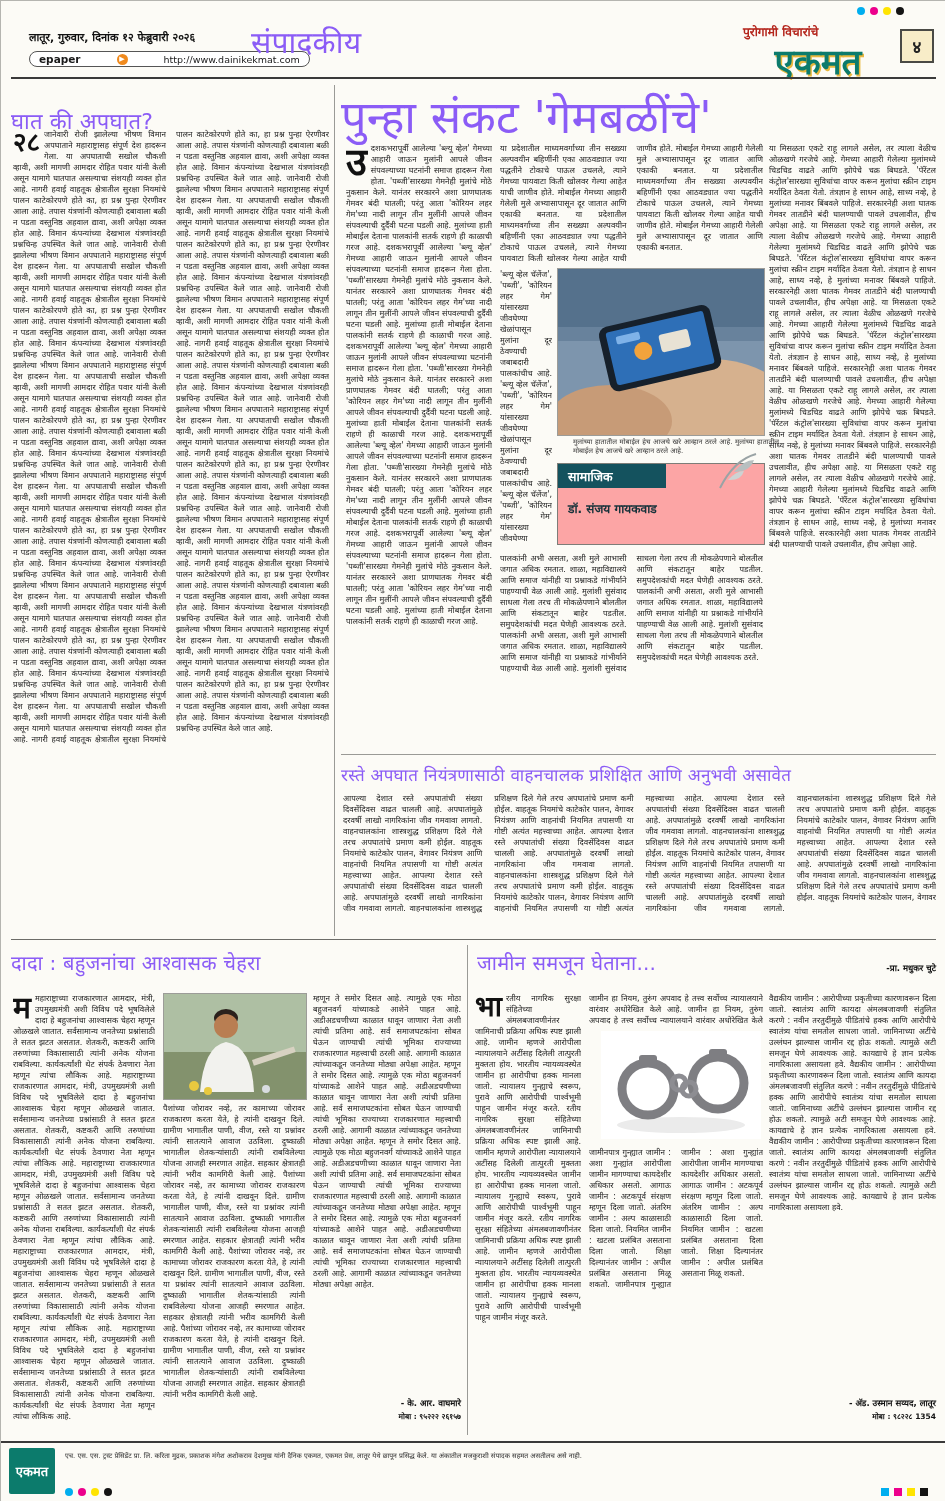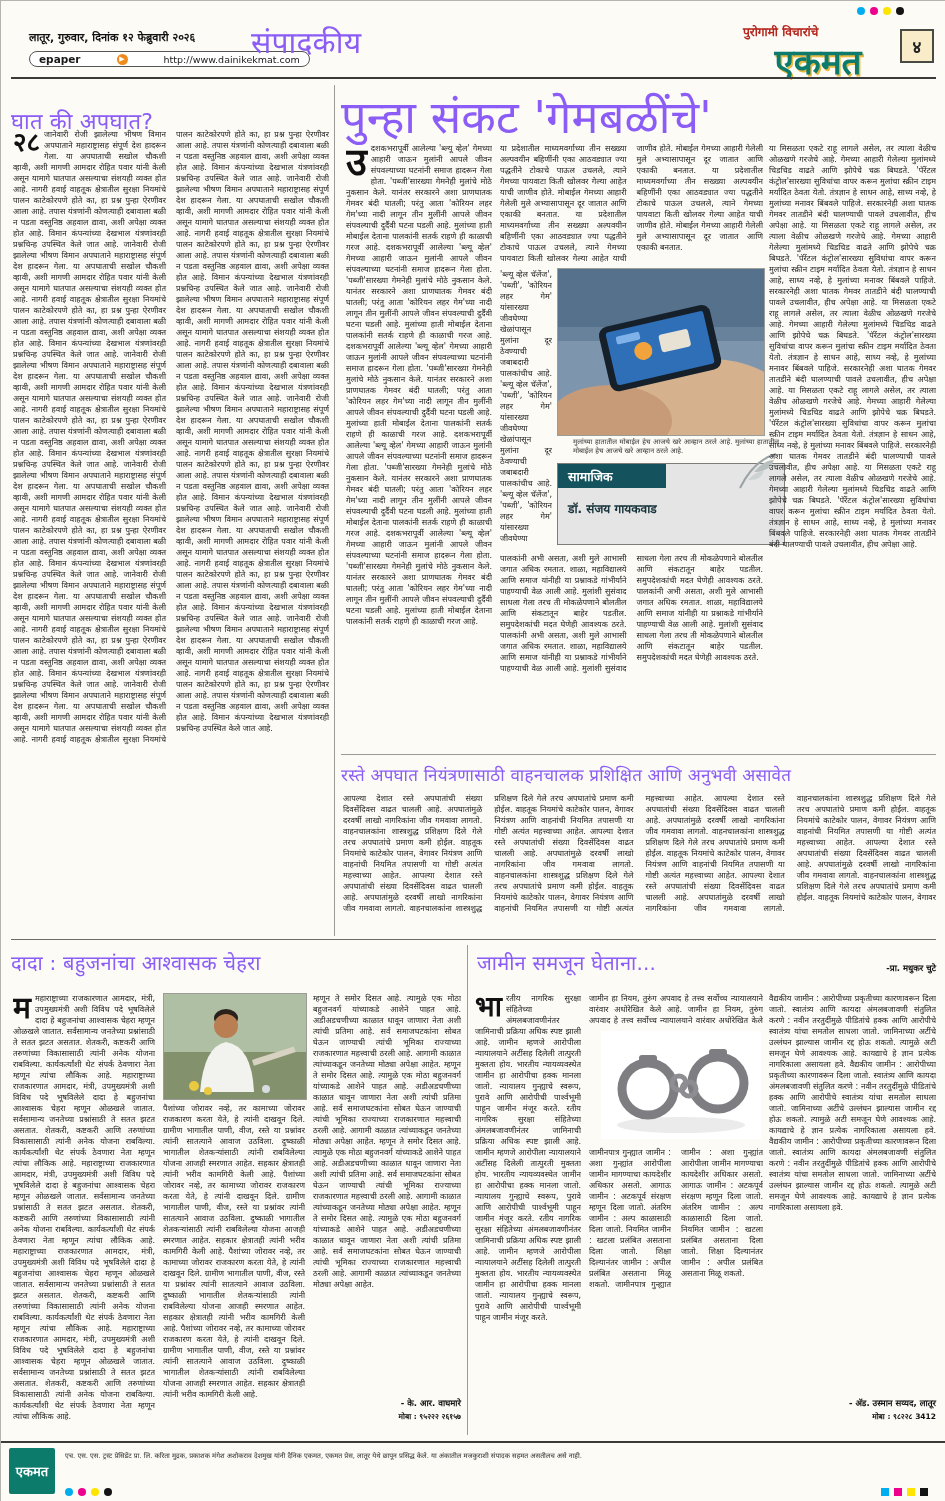--- a/index.html
+++ b/index.html
@@ -19,21 +19,21 @@
           border-radius:9px;padding:1px 9px;font-size:9.5px;background:#fff;}
   .epaper b{font-size:10.5px;}
   .epaper-dot{width:11px;height:11px;border-radius:50%;background:#f08a1d;color:#fff;font-size:7px;
           display:flex;align-items:center;justify-content:center;line-height:1;}
   .tagline{position:absolute;font-size:12px;font-weight:bold;color:#b4251c;}
   .brand{position:absolute;font-size:35px;font-weight:bold;color:#0c7b6c;text-align:center;
          text-shadow:1.5px 1.5px 0 #e9b83e;}
   .pagenum{position:absolute;width:30px;height:30px;border:2px solid #4a4a45;background:#f8edc8;
            display:flex;align-items:center;justify-content:center;font-size:17px;font-weight:bold;color:#222;}
   .photo{position:absolute;overflow:hidden;border:1px solid #9c9c98;background:#dcdcd8;}
-  .author-box{position:absolute;border:1px solid #7d7d78;background:#e5e5e5;padding-left:20px;}
+  .author-box{position:absolute;border:1px solid #7d7d78;background:#fca5a5;}
   .author-label{position:absolute;left:0;top:0;width:108px;height:24px;background:#14525e;color:#fff;
            font-size:12.5px;font-weight:bold;display:flex;align-items:center;padding-left:10px;box-sizing:border-box;}
   .author-name{position:absolute;left:10px;top:36px;font-size:12px;font-weight:bold;color:#16323a;}
   .leaf{position:absolute;right:4px;top:-14px;}
   .dots{position:absolute;display:flex;gap:5px;}
   .dot{width:8px;height:8px;border-radius:50%;}
   .sq{width:8px;height:8px;}
   .c-c{background:#00aeef}.c-m{background:#ec008c}.c-y{background:#ffe400}.c-k{background:#141414}
   .footer-logo{position:absolute;background:#0c7b6c;color:#fff;display:flex;flex-direction:column;
            align-items:center;justify-content:center;font-weight:bold;border-radius:2px;}
@@ -177,21 +177,21 @@
       </g>
       <rect x="38" y="24" width="18" height="11" rx="3" fill="#7e7e82"></rect>
       <rect x="108" y="18" width="18" height="11" rx="3" fill="#7e7e82"></rect>
     </svg>
   </div>
 
   <div class="txt cols2" style="left:588px;top:1146px;width:174px;height:286px;">जामीनपात्र गुन्ह्यात जामीन : अशा गुन्ह्यांत आरोपीला जामीन मागण्याचा कायदेशीर अधिकार असतो. आगाऊ जामीन : अटकपूर्व संरक्षण म्हणून दिला जातो. अंतरिम जामीन : अल्प काळासाठी दिला जातो. नियमित जामीन : खटला प्रलंबित असताना दिला जातो. शिक्षा दिल्यानंतर जामीन : अपील प्रलंबित असताना मिळू शकतो. जामीनपात्र गुन्ह्यात जामीन : अशा गुन्ह्यांत आरोपीला जामीन मागण्याचा कायदेशीर अधिकार असतो. आगाऊ जामीन : अटकपूर्व संरक्षण म्हणून दिला जातो. अंतरिम जामीन : अल्प काळासाठी दिला जातो. नियमित जामीन : खटला प्रलंबित असताना दिला जातो. शिक्षा दिल्यानंतर जामीन : अपील प्रलंबित असताना मिळू शकतो.</div>
 
   <div class="txt" style="left:768px;top:992px;width:167px;height:398px;">वैद्यकीय जामीन : आरोपीच्या प्रकृतीच्या कारणावरून दिला जातो. स्वातंत्र्य आणि कायदा अंमलबजावणी संतुलित करणे : नवीन तरतुदींमुळे पीडितांचे हक्क आणि आरोपीचे स्वातंत्र्य यांचा समतोल साधला जातो. जामिनाच्या अटींचे उल्लंघन झाल्यास जामीन रद्द होऊ शकतो. त्यामुळे अटी समजून घेणे आवश्यक आहे. कायद्याचे हे ज्ञान प्रत्येक नागरिकाला असायला हवे. वैद्यकीय जामीन : आरोपीच्या प्रकृतीच्या कारणावरून दिला जातो. स्वातंत्र्य आणि कायदा अंमलबजावणी संतुलित करणे : नवीन तरतुदींमुळे पीडितांचे हक्क आणि आरोपीचे स्वातंत्र्य यांचा समतोल साधला जातो. जामिनाच्या अटींचे उल्लंघन झाल्यास जामीन रद्द होऊ शकतो. त्यामुळे अटी समजून घेणे आवश्यक आहे. कायद्याचे हे ज्ञान प्रत्येक नागरिकाला असायला हवे. वैद्यकीय जामीन : आरोपीच्या प्रकृतीच्या कारणावरून दिला जातो. स्वातंत्र्य आणि कायदा अंमलबजावणी संतुलित करणे : नवीन तरतुदींमुळे पीडितांचे हक्क आणि आरोपीचे स्वातंत्र्य यांचा समतोल साधला जातो. जामिनाच्या अटींचे उल्लंघन झाल्यास जामीन रद्द होऊ शकतो. त्यामुळे अटी समजून घेणे आवश्यक आहे. कायद्याचे हे ज्ञान प्रत्येक नागरिकाला असायला हवे.</div>
   <div class="byline" style="left:768px;top:1396px;width:167px;">- अ‍ॅड. उस्मान सय्यद, लातूर</div>
-  <div class="phone" style="left:768px;top:1410px;width:167px;">मोबा : ९८२२८ 3412</div>
+  <div class="phone" style="left:768px;top:1410px;width:167px;">मोबा : ९८२२८ 1354</div>
 
   <div class="rule" style="left:0;top:1440px;width:945px;height:2px;"></div>
 
   <div class="footer-logo" style="left:8px;top:1447px;width:46px;height:46px;font-size:13px;">एकमत</div>
 
   <div class="imprint" style="left:64px;top:1451px;width:800px;">एच. एस. एस. ट्रस्ट प्रेसिडेंट प्रा. लि. करिता मुद्रक, प्रकाशक मंगेश अशोकराव देशमुख यांनी दैनिक एकमत, एकमत प्रेस, लातूर येथे छापून प्रसिद्ध केले. या अंकातील मजकुराशी संपादक सहमत असतीलच असे नाही.</div>
 
   <div class="dots" style="left:64px;top:1487px;">
     <span class="dot c-c"></span>
     <span class="dot c-m"></span>

